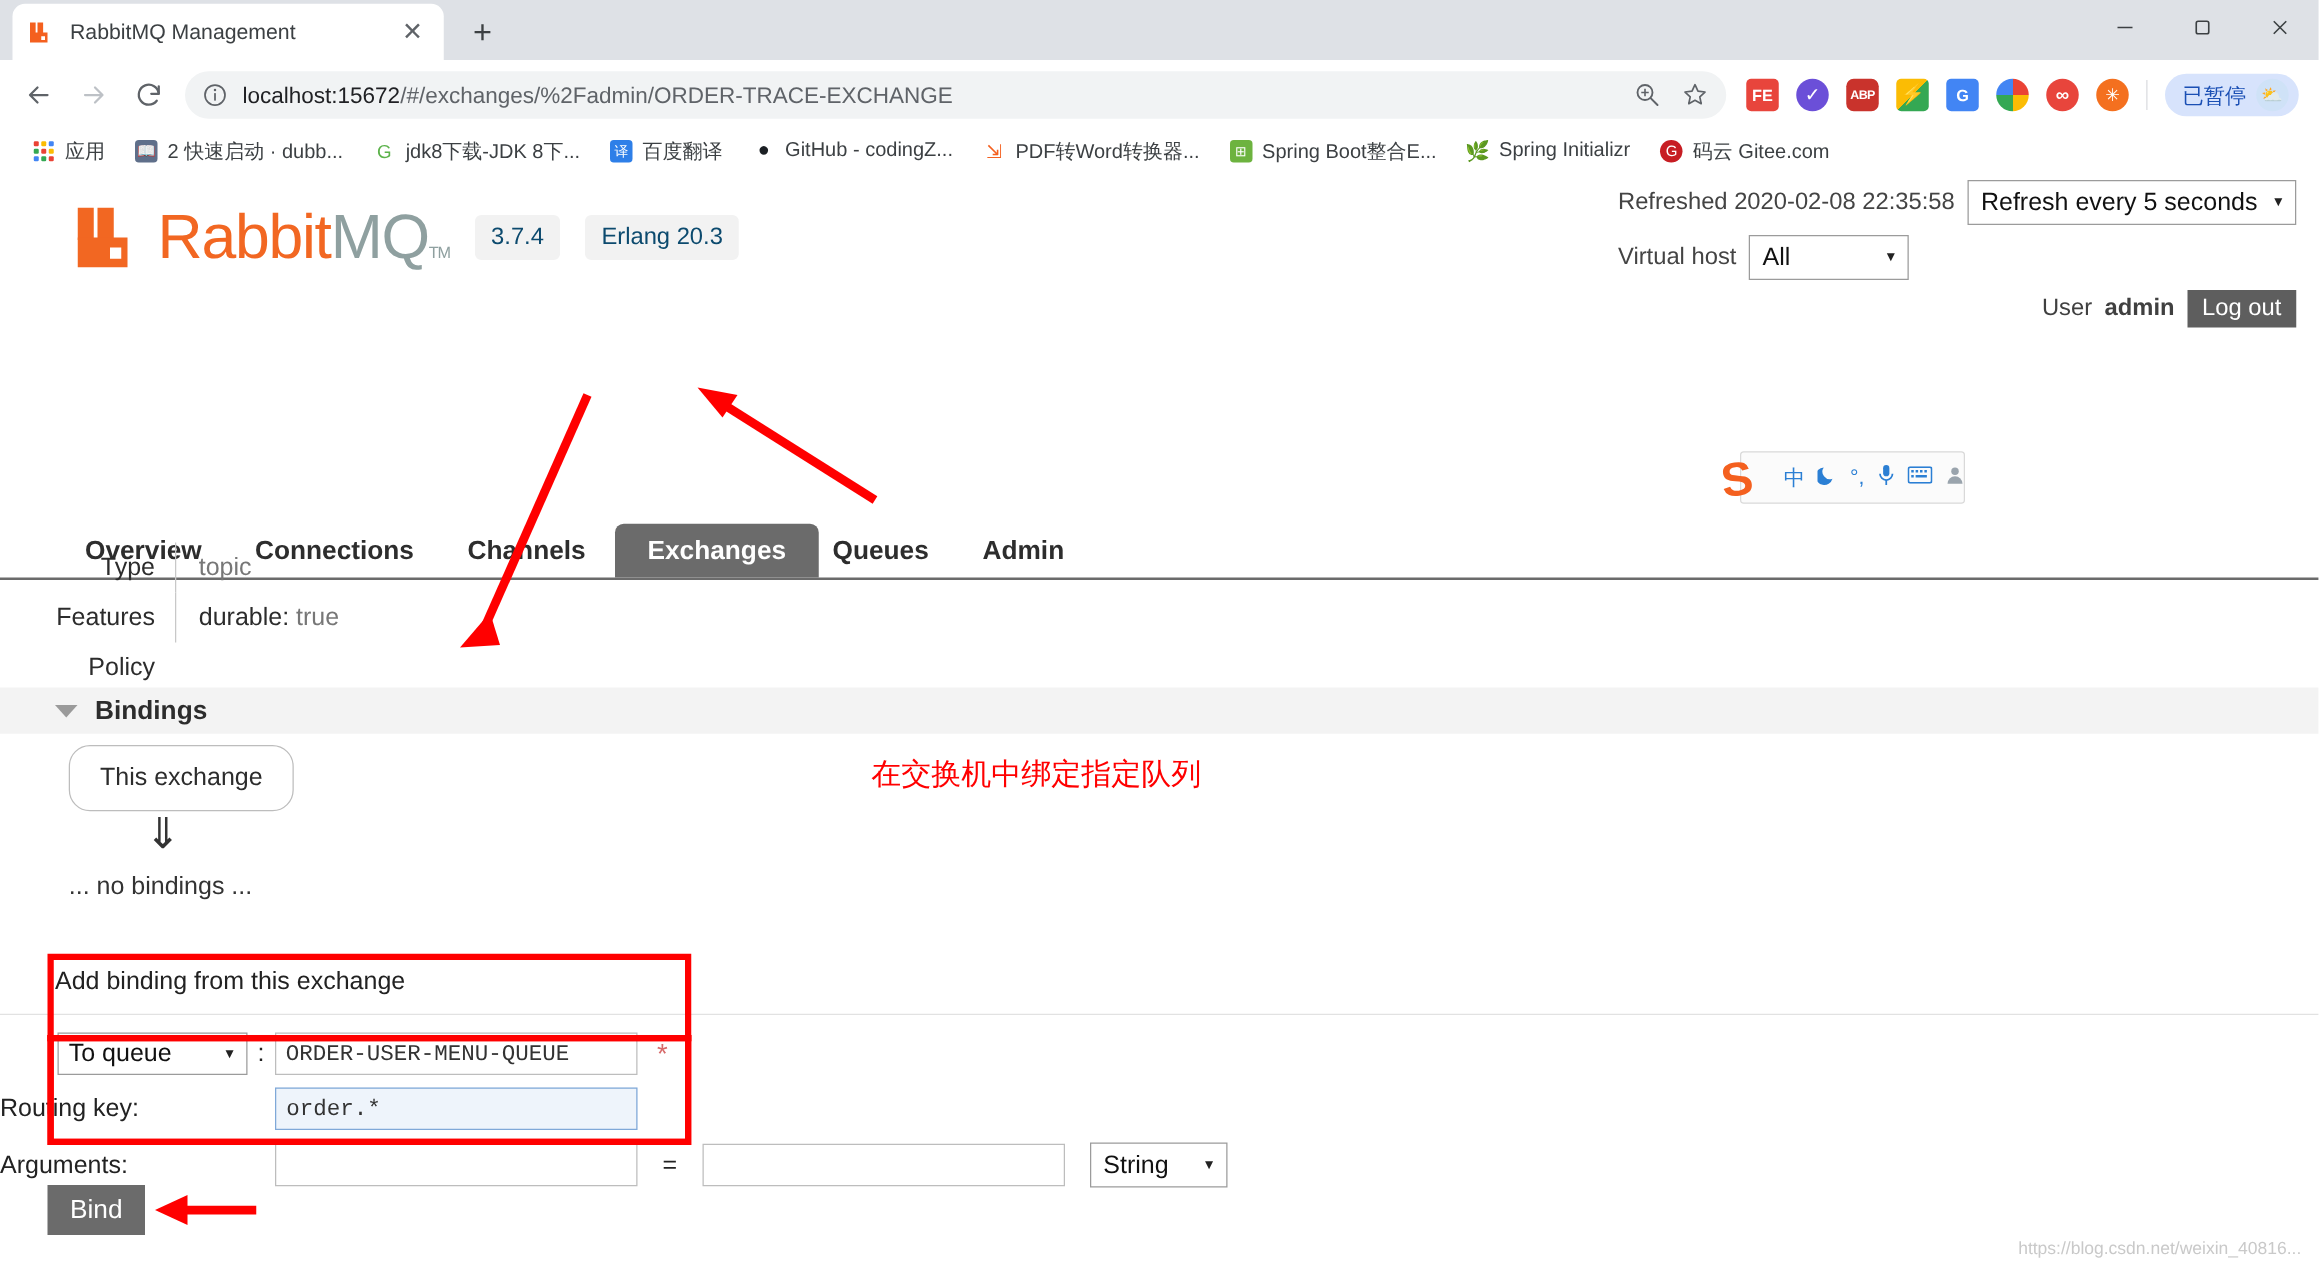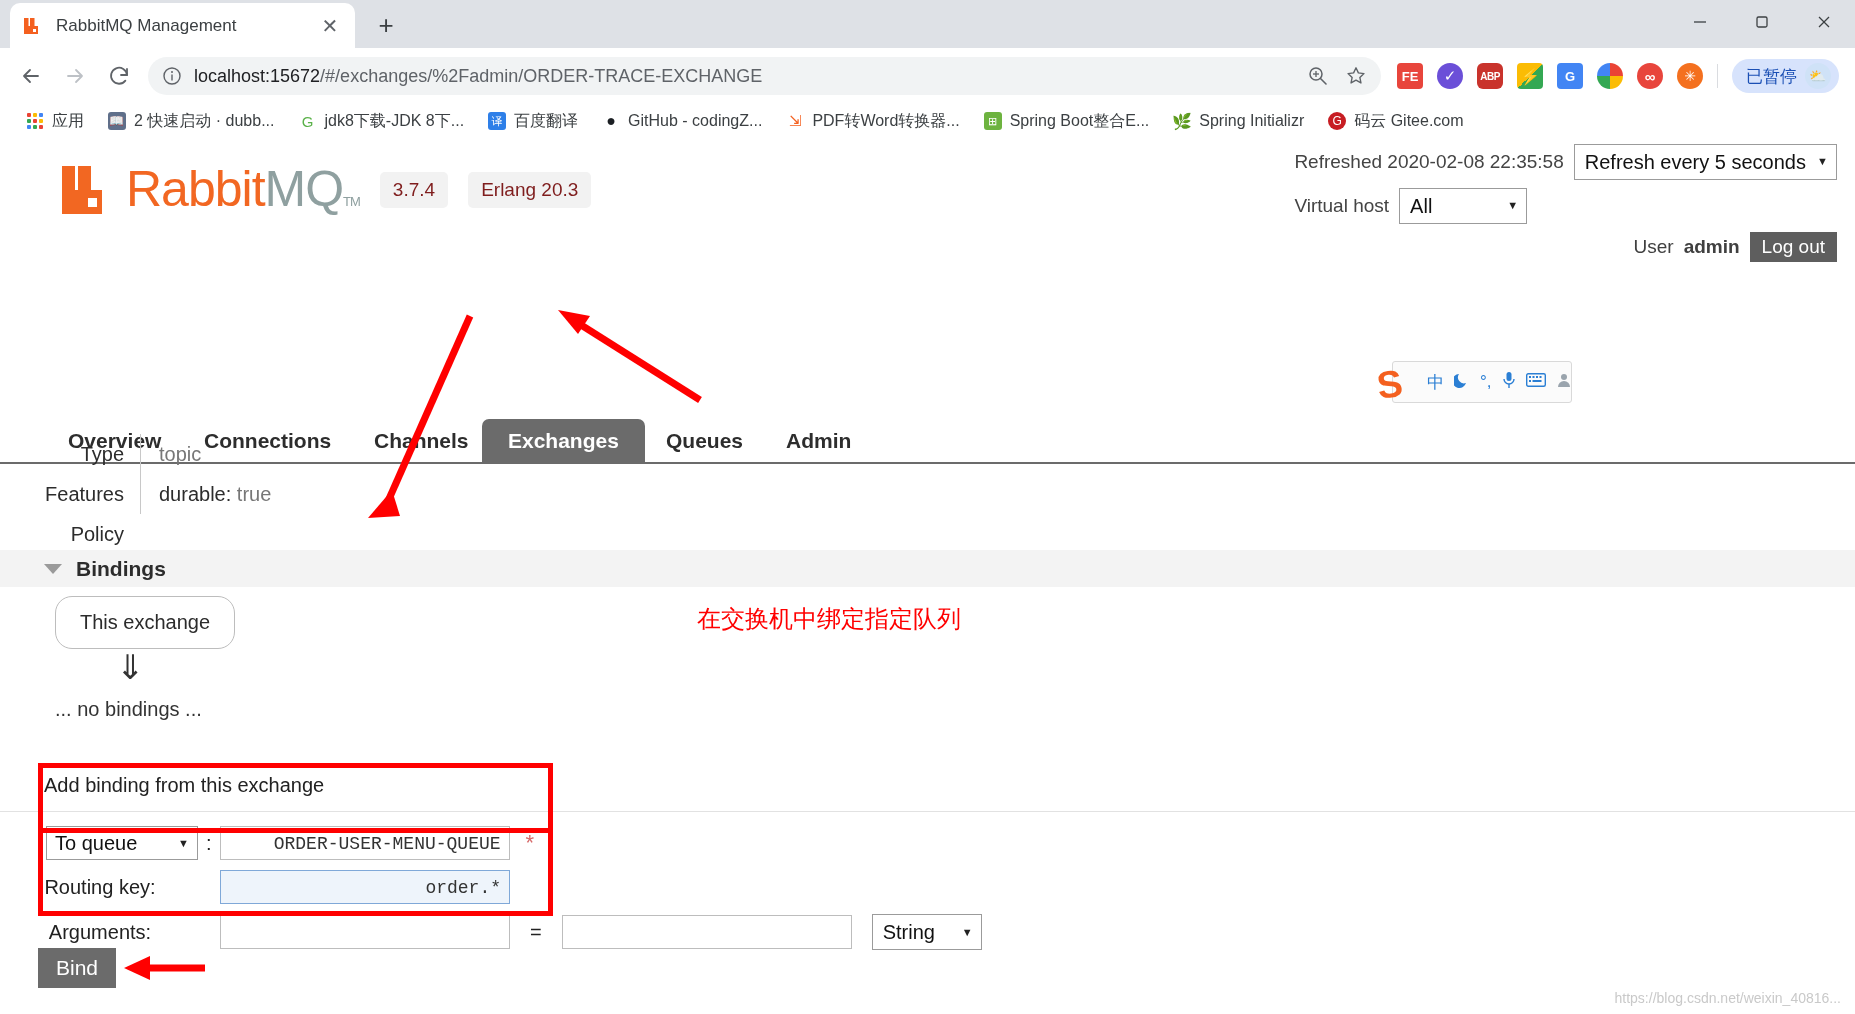--- a/index.html
+++ b/index.html
@@ -104,21 +104,21 @@
   
   .page { position:relative; width:1855px; height: 872px; background:#fff; overflow:hidden; }
   .logo-wrap { position:absolute; left: 62px; top: 170px; display:flex; align-items:flex-end; gap: 20px; }
   .logo-mark { width: 44px; height: 46px; position: relative; }
   .logo-text { font-size: 50px; letter-spacing:-1px; line-height: 0.9; }
   .logo-text .a { color:#f26722; }
   .logo-text .b { color:#8fa0a0; }
   .logo-tm { font-size: 13px; color:#8fa0a0; }
   .badge {
     background:#f2f2f2; border-radius:5px; padding: 7px 13px;
-    font-size: 19px; color:#7f1d1d; white-space:nowrap;
+    font-size: 19px; color:#0c4a6e; white-space:nowrap;
   }
 
   .hdr-right { position:absolute; right: 18px; top: 148px; text-align:right; }
   .hdr-row { display:flex; align-items:center; justify-content:flex-start; gap: 10px; margin-bottom: 8px; }
   .hdr-label { font-size: 19px; color:#444; }
   .sel {
     border:1px solid #9b9b9b; background:#fff; font-size:20px; color:#111;
     padding: 5px 30px 5px 10px; position:relative; line-height:1.2;
     font-family:"Liberation Sans", sans-serif;
   }
@@ -187,25 +187,25 @@
   }
   .downarrow { position:absolute; left: 116px; top: 604px; font-size: 34px; color:#333; line-height:1; }
   .nobindings { position:absolute; left: 55px; top: 655px; font-size: 20px; color:#333; }
 
   
   .form-wrap { position:absolute; left: 0px; top: 718px; width:1855px; }
   .form-title { font-size: 20px; color:#222; padding-left: 44px; }
   .form-rule { height:1px; background:#e2e2e2; margin-top: 14px; }
 
   .frow { display:flex; align-items:center; gap: 8px; padding-left: 44px; margin-top: 16px; }
-  .frow .flabel { font-size:20px; color:#222; width: 150px; text-align:center; }
+  .frow .flabel { font-size:20px; color:#222; width: 150px; text-align:left; }
   .inp {
     border: 1px solid #bdbdbd; background:#fff; height: 34px; width: 290px;
     font-family: "Liberation Mono", monospace; font-size: 18px; color:#333;
-    padding: 0 8px; line-height: 34px; text-align: right;
+    padding: 0 8px; line-height: 34px;
   }
   .inp.focused { border: 1px solid #7fa8d8; background:#eef4fb; }
   .selsm {
     border:1px solid #9b9b9b; background:#fff; font-size:20px; color:#111;
     height:34px; width: 152px; padding: 0 26px 0 8px; position:relative; line-height:32px;
   }
   .selsm::after { content:"▼"; position:absolute; right:8px; top:50%; transform:translateY(-50%); font-size:11px; color:#222;}
   .star { color:#d76a6a; font-size: 22px; margin-left: 8px; }
   .colon { font-size:20px; color:#222; }
 
@@ -454,21 +454,21 @@
             <circle cx="8" cy="5" r="3" fill="#9aa4ad"></circle>
             <path d="M2 15a6 6 0 0 1 12 0z" fill="#9aa4ad"></path>
           </svg>
       </span>
     </div>
 
     <div class="navtabs">
       <div class="navtab" style="left:42px;">Overview</div>
       <div class="navtab" style="left:178px;">Connections</div>
       <div class="navtab" style="left:348px;">Channels</div>
-      <div class="navtab active" style="left:482px;">Exchanges</div>
+      <div class="navtab active" style="left:492px;">Exchanges</div>
       <div class="navtab" style="left:640px;">Queues</div>
       <div class="navtab" style="left:760px;">Admin</div>
     </div>
 
     <div class="details" style="top:296px;">
       <div class="drow">
         <span class="dlabel">Type</span>
         <span class="dval"><span class="v">topic</span></span>
       </div>
       <div class="drow">

